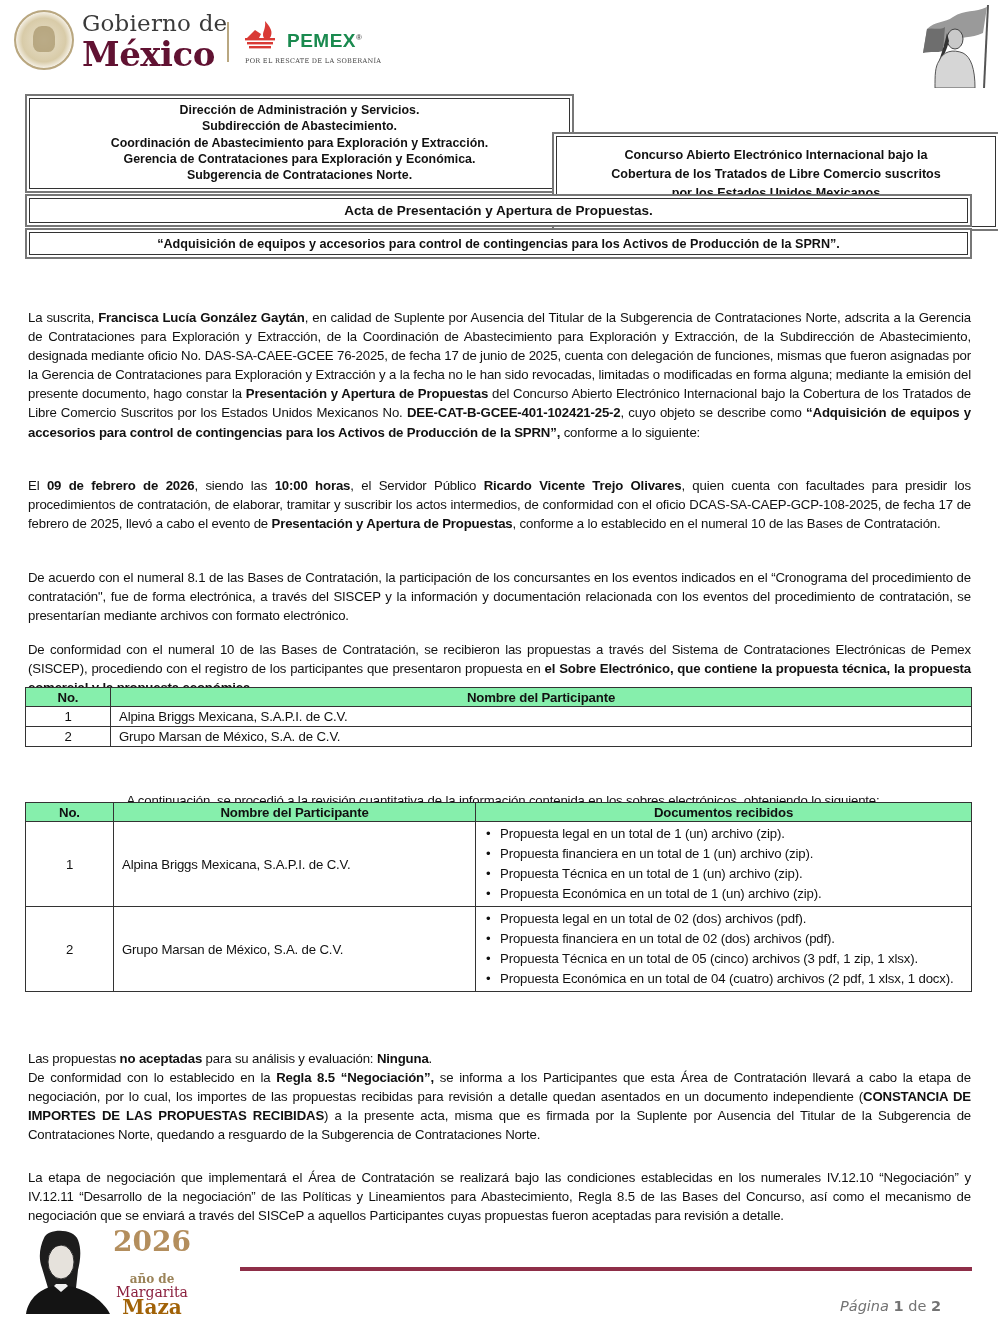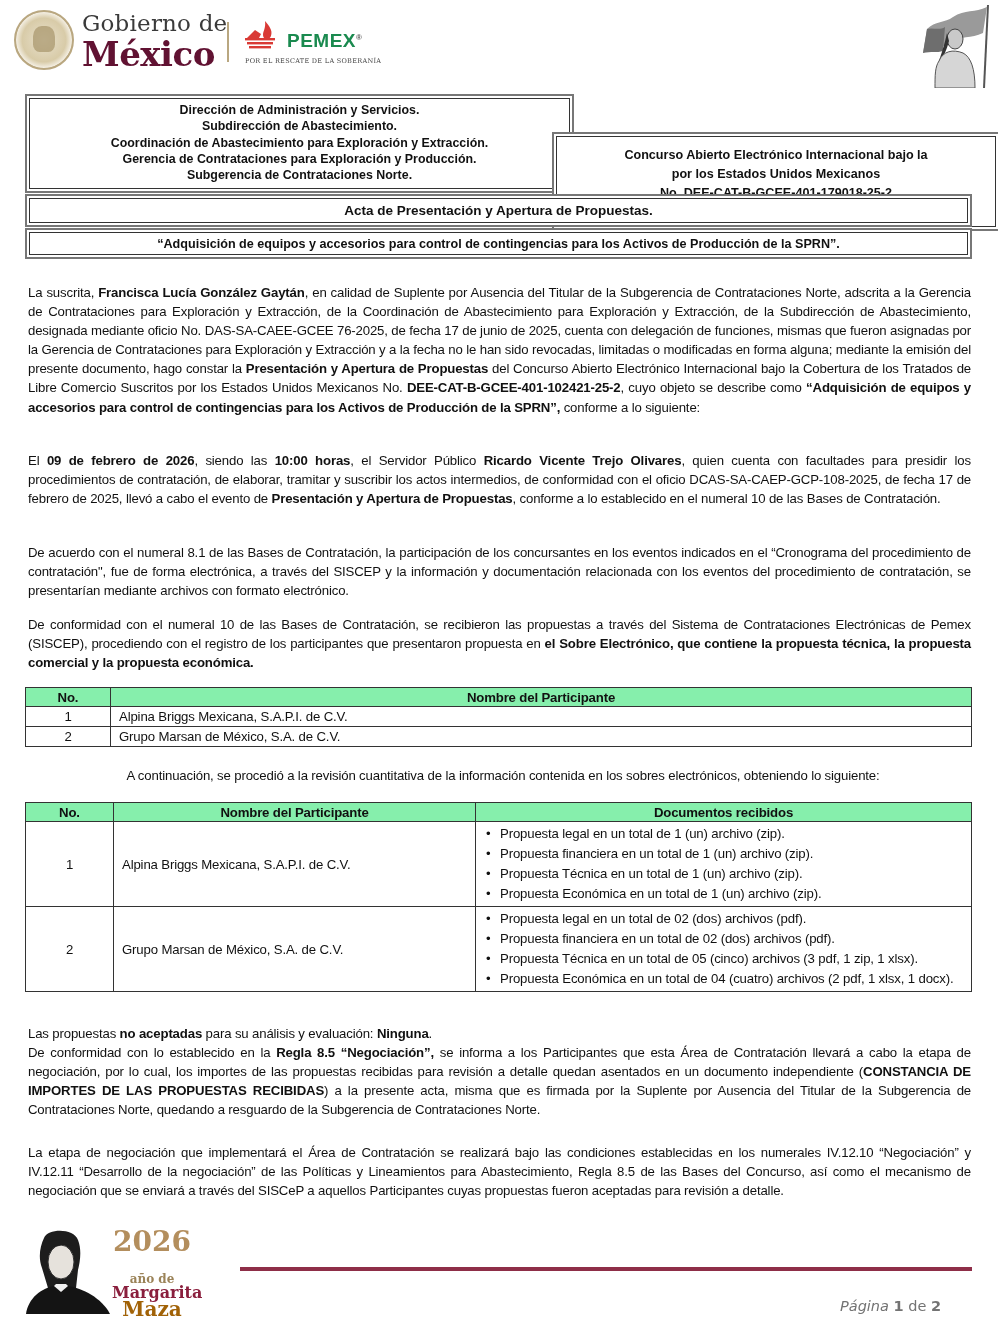--- a/index.html
+++ b/index.html
@@ -29,21 +29,21 @@
   .tb-right { left: 552px; top: 94px; width: 448px; height: 99px; margin-top: 38px; }
   .tb-acta { left: 25px; top: 194px; width: 947px; height: 33px; }
   .tb-obj { left: 25px; top: 228px; width: 947px; height: 31px; }
   .tb-txt { position: absolute; left: 0; right: 0; text-align: center; font-weight: bold; font-size: 12.4px; line-height: 16.3px; color: #111; }
   .tb-left .tb-txt { top: 6px; }
   .tb-right .tb-txt { top: 12px; font-size: 12.6px; line-height: 19px; }
   .tb-acta .tb-txt { top: 7px; font-size: 13.5px; }
   .tb-obj .tb-txt { top: 6px; font-size: 12.6px; }
 
   
-  .para { position: absolute; left: 28px; width: 943px; font-size: 13.2px; line-height: 19.1px; text-align: justify; color: #111; letter-spacing: -0.15px; }
+  .para { position: absolute; left: 28px; width: 943px; font-size: 13.2px; line-height: 19.1px; text-align: justify; color: #111; letter-spacing: -0.15px; margin-top: 25px; }
   .para b { font-weight: bold; }
   .p1 { top: 283px; }
   .p2 { top: 451px; }
   .p3 { top: 543px; }
   .p4 { top: 615px; }
   .p5 { top: 766px; left: 38px; width: 930px; text-align: center; }
   .p6 { top: 1024px; }
   .p7 { top: 1143px; }
 
   
@@ -61,21 +61,21 @@
   .t2 ul { list-style: none; }
   .t2 li { position: relative; padding-left: 14px; }
   .t2 li::before { content: "\2022"; position: absolute; left: 0; top: 0; }
 
   
   .ftr-logo { position: absolute; left: 18px; top: 1228px; width: 175px; height: 90px; }
   .portrait { position: absolute; left: 0; top: 0; width: 95px; height: 86px; }
   .yr { position: absolute; left: 94px; top: 0; font-family: "DejaVu Serif", serif; text-align: center; width: 80px; line-height: 1; }
   .yr .y { font-size: 28px; font-weight: bold; color: #b38e5d; }
   .yr .a { font-size: 12px; font-weight: bold; color: #9b8358; margin-top: 17px; }
-  .yr .m { font-size: 16px; font-weight: bold; color: #8a1f3d; }
+  .yr .m { font-size: 14px; font-weight: normal; color: #8a1f3d; }
   .yr .z { font-size: 20px; font-weight: bold; color: #a16207; margin-top: -2px; }
   .ftr-line { position: absolute; left: 240px; top: 1267px; width: 732px; height: 4px; background: #8e2e48; }
   .pg { position: absolute; left: 840px; top: 1298px; font-size: 14.5px; color: #737373; font-family: "DejaVu Sans", sans-serif; }
   .pg i { font-style: italic; }
   .pg b { font-weight: bold; }
 </style>
 </head>
 <body>
 
 <div class="hdr">
@@ -105,28 +105,29 @@
     <path d="M34 58 C38 48 48 46 58 50 C66 54 70 66 70 85 L30 85 C30 72 30 64 34 58Z" fill="#d6d6d6" stroke="#555" stroke-width="1"></path>
   </svg>
 </div>
 
 <div class="tbox tb-left">
   <div class="tbox-inner"></div>
   <div class="tb-txt">
     <div>Dirección de Administración y Servicios.</div>
     <div>Subdirección de Abastecimiento.</div>
     <div>Coordinación de Abastecimiento para Exploración y Extracción.</div>
-    <div>Gerencia de Contrataciones para Exploración y Producción.</div>
+    <div>Gerencia de Contrataciones para Exploración y Económica.</div>
     <div>Subgerencia de Contrataciones Norte.</div>
   </div>
 </div>
 <div class="tbox tb-right">
   <div class="tbox-inner"></div>
   <div class="tb-txt">
     <div>Concurso Abierto Electrónico Internacional bajo la</div>
+    <div>Cobertura de los Tratados de Libre Comercio suscritos</div>
     <div>por los Estados Unidos Mexicanos</div>
     <div>No. DEE-CAT-B-GCEE-401-179018-25-2</div>
   </div>
 </div>
 <div class="tbox tb-acta">
   <div class="tbox-inner"></div>
   <div class="tb-txt">Acta de Presentación y Apertura de Propuestas.</div>
 </div>
 <div class="tbox tb-obj">
   <div class="tbox-inner"></div>

